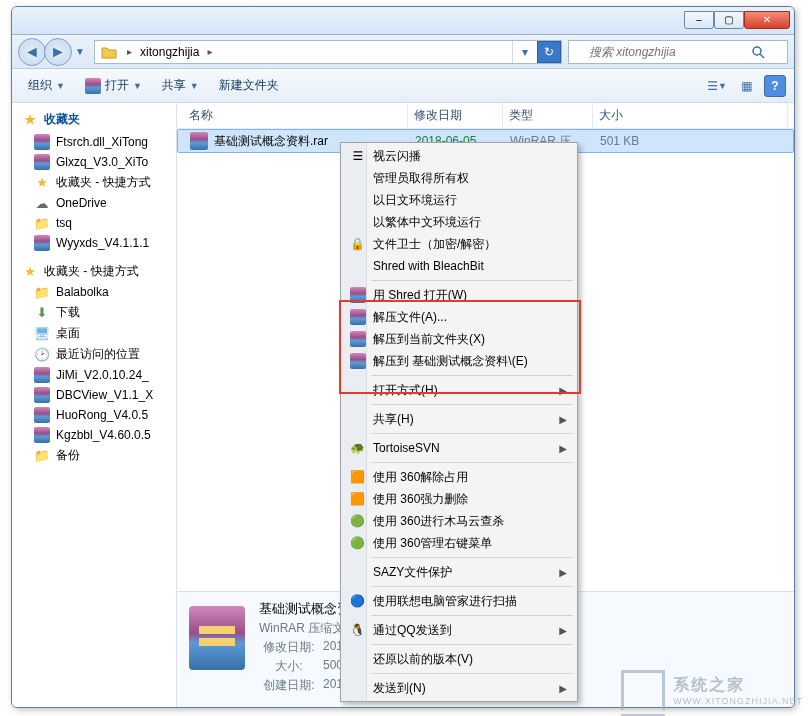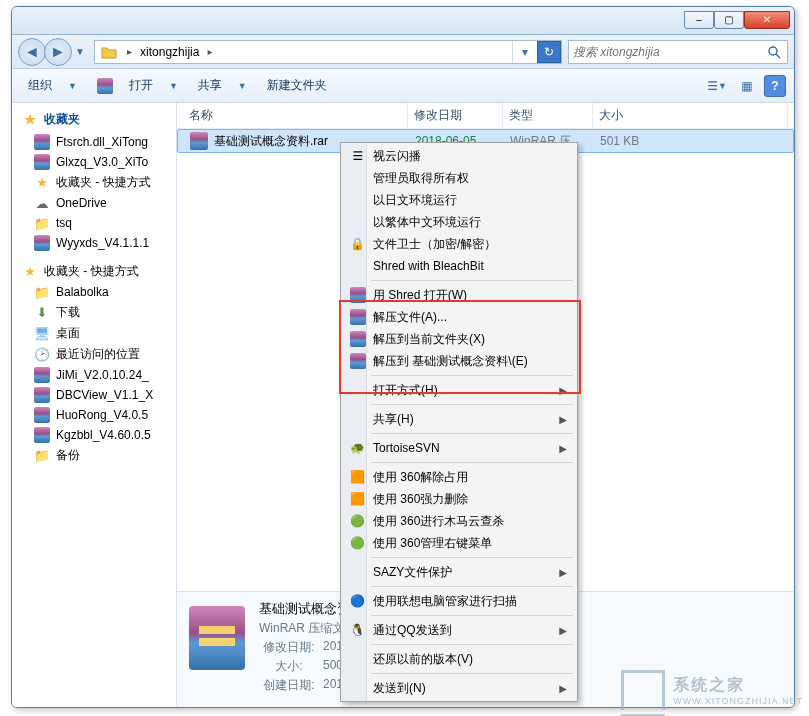--- a/index.html
+++ b/index.html
@@ -17,26 +17,26 @@
 .nav-arrow { width: 28px; height: 28px; border-radius: 50%; background: radial-gradient(#e6f0fa,#c1d7ec); border: 1px solid #7fa3c7; display: flex; align-items: center; justify-content: center; color: #3a6fa7; font-size: 16px; }
 .nav-arrow + .nav-arrow { margin-left: -2px; }
 .nav-chev { width: 16px; height: 22px; background: transparent; display: flex; align-items: center; justify-content: center; color: #3a6fa7; font-size: 10px; }
 .addr { flex: 1; height: 24px; background: #fff; border: 1px solid #a7b9cc; display: flex; align-items: center; }
 .addr-folder { width: 20px; height: 20px; margin: 0 4px; display: flex; align-items: center; justify-content: center; }
 .addr-crumb { padding: 0 4px; color: #000; }
 .addr-sep { color: #555; font-size: 10px; padding: 0 4px; }
 .addr-right { margin-left: auto; display: flex; align-items: center; border-left: 1px solid #cfdbe8; height: 100%; }
 .addr-btn { width: 24px; height: 22px; display: flex; align-items: center; justify-content: center; color: #3a6fa7; }
 .addr-btn.refresh { background: #3a78c9; color: #fff; border: 1px solid #2d5e9e; }
-.search { width: 220px; height: 24px; background: #fff; border: 1px solid #a7b9cc; display: flex; align-items: center; padding: 0 4px; justify-content: flex-end; }
+.search { width: 220px; height: 24px; background: #fff; border: 1px solid #a7b9cc; display: flex; align-items: center; padding: 0 20px; justify-content: flex-end; }
 .search input { border: 0; outline: none; flex: 1; color: #888; font-style: italic; }
 .search .si { width: 18px; height: 18px; display: flex; align-items: center; justify-content: center; color: #3a6fa7; }
 
 .toolbar { height: 34px; background: linear-gradient(#f6fafe,#e5eef8); border-bottom: 1px solid #cfdbe8; display: flex; align-items: center; padding: 0 8px; gap: 4px; }
-.tb-item { padding: 4px 8px; color: #183a63; display: flex; align-items: center; gap: 16px; border-radius: 2px; }
+.tb-item { padding: 4px 8px; color: #183a63; display: flex; align-items: center; gap: 4px; border-radius: 2px; }
 .tb-item .drop { color: #3a6fa7; font-size: 9px; }
 .tb-spacer { flex: 1; }
 .tb-icon { width: 26px; height: 22px; display: flex; align-items: center; justify-content: center; color: #3a6fa7; border: 1px solid transparent; border-radius: 2px; }
 .tb-help { width: 22px; height: 22px; border-radius: 3px; background: #4f8de0; color: #fff; display: flex; align-items: center; justify-content: center; font-weight: bold; border: 1px solid #3a6fa7; }
 
 .body { display: flex; height: calc(100% - 28px - 34px - 34px); }
 
 .sidebar { width: 165px; border-right: 1px solid #d8e1eb; overflow: hidden; background: #fff; padding: 4px 2px; }
 .sb-header { display: flex; align-items: center; gap: 6px; padding: 4px 4px 4px 8px; color: #0b4f9c; font-weight: bold; }
 .sb-item { display: flex; align-items: center; gap: 6px; padding: 2px 4px 2px 20px; white-space: nowrap; overflow: hidden; color: #000; min-height: 20px; }

